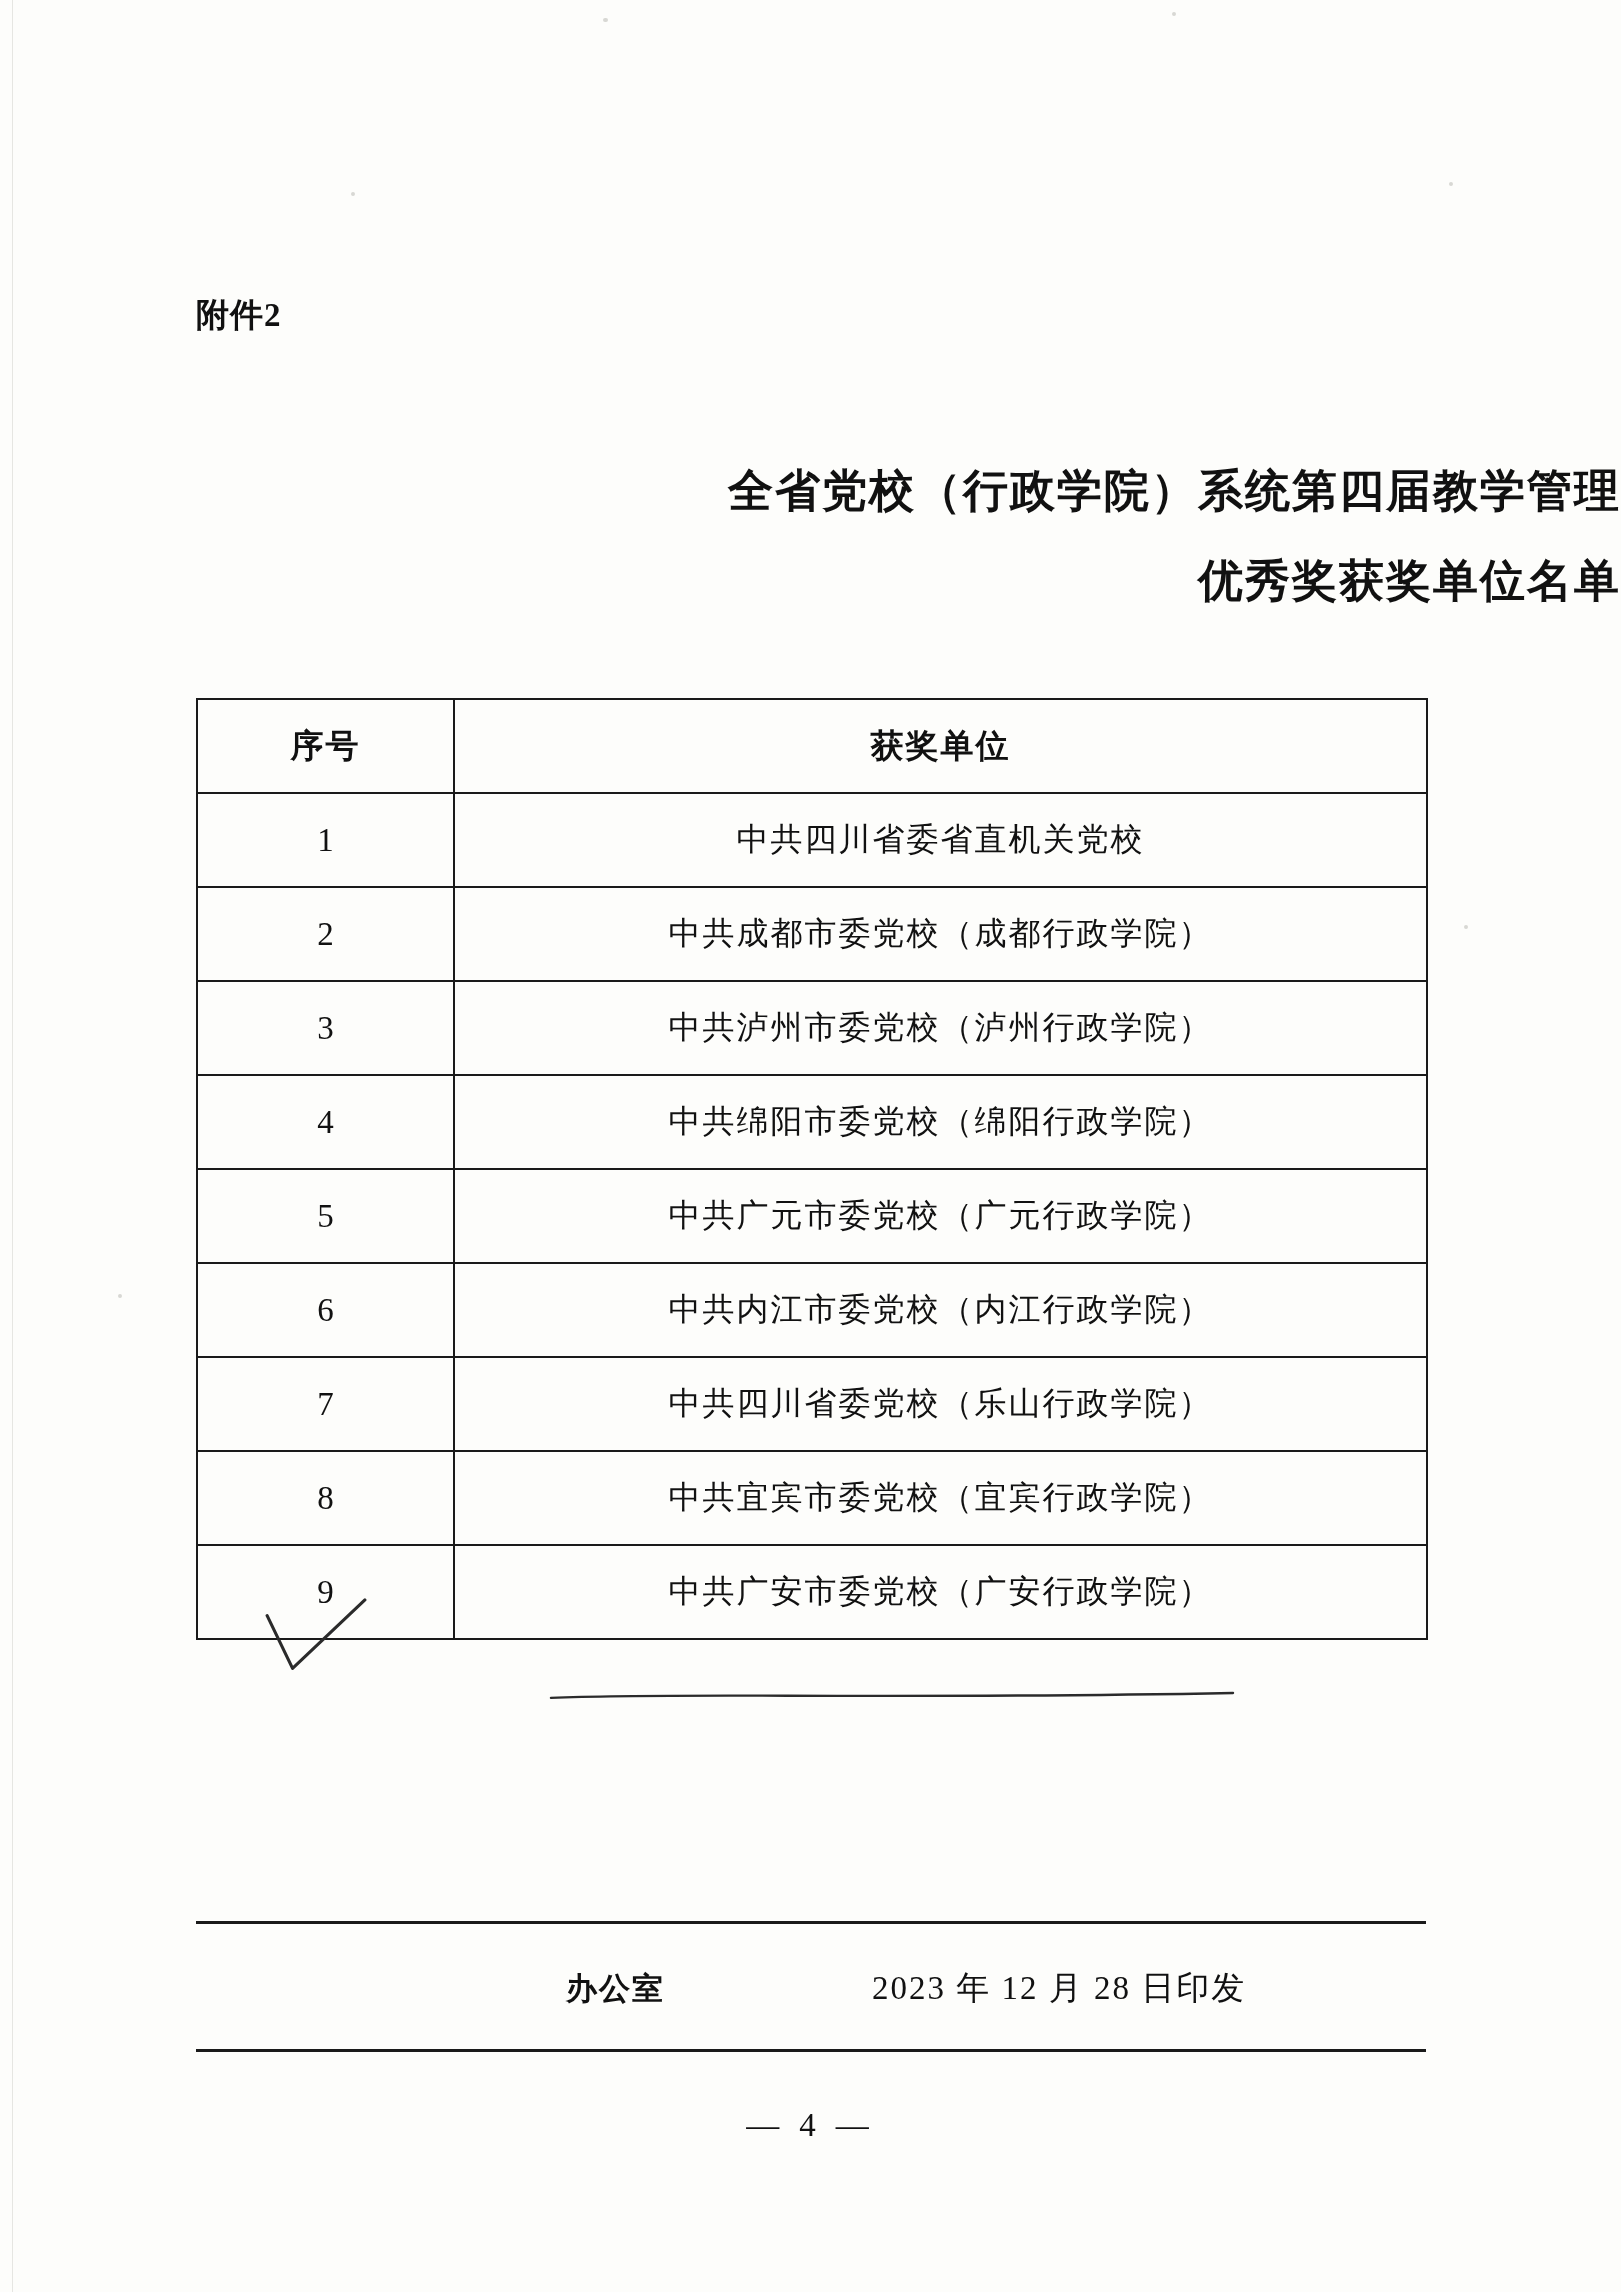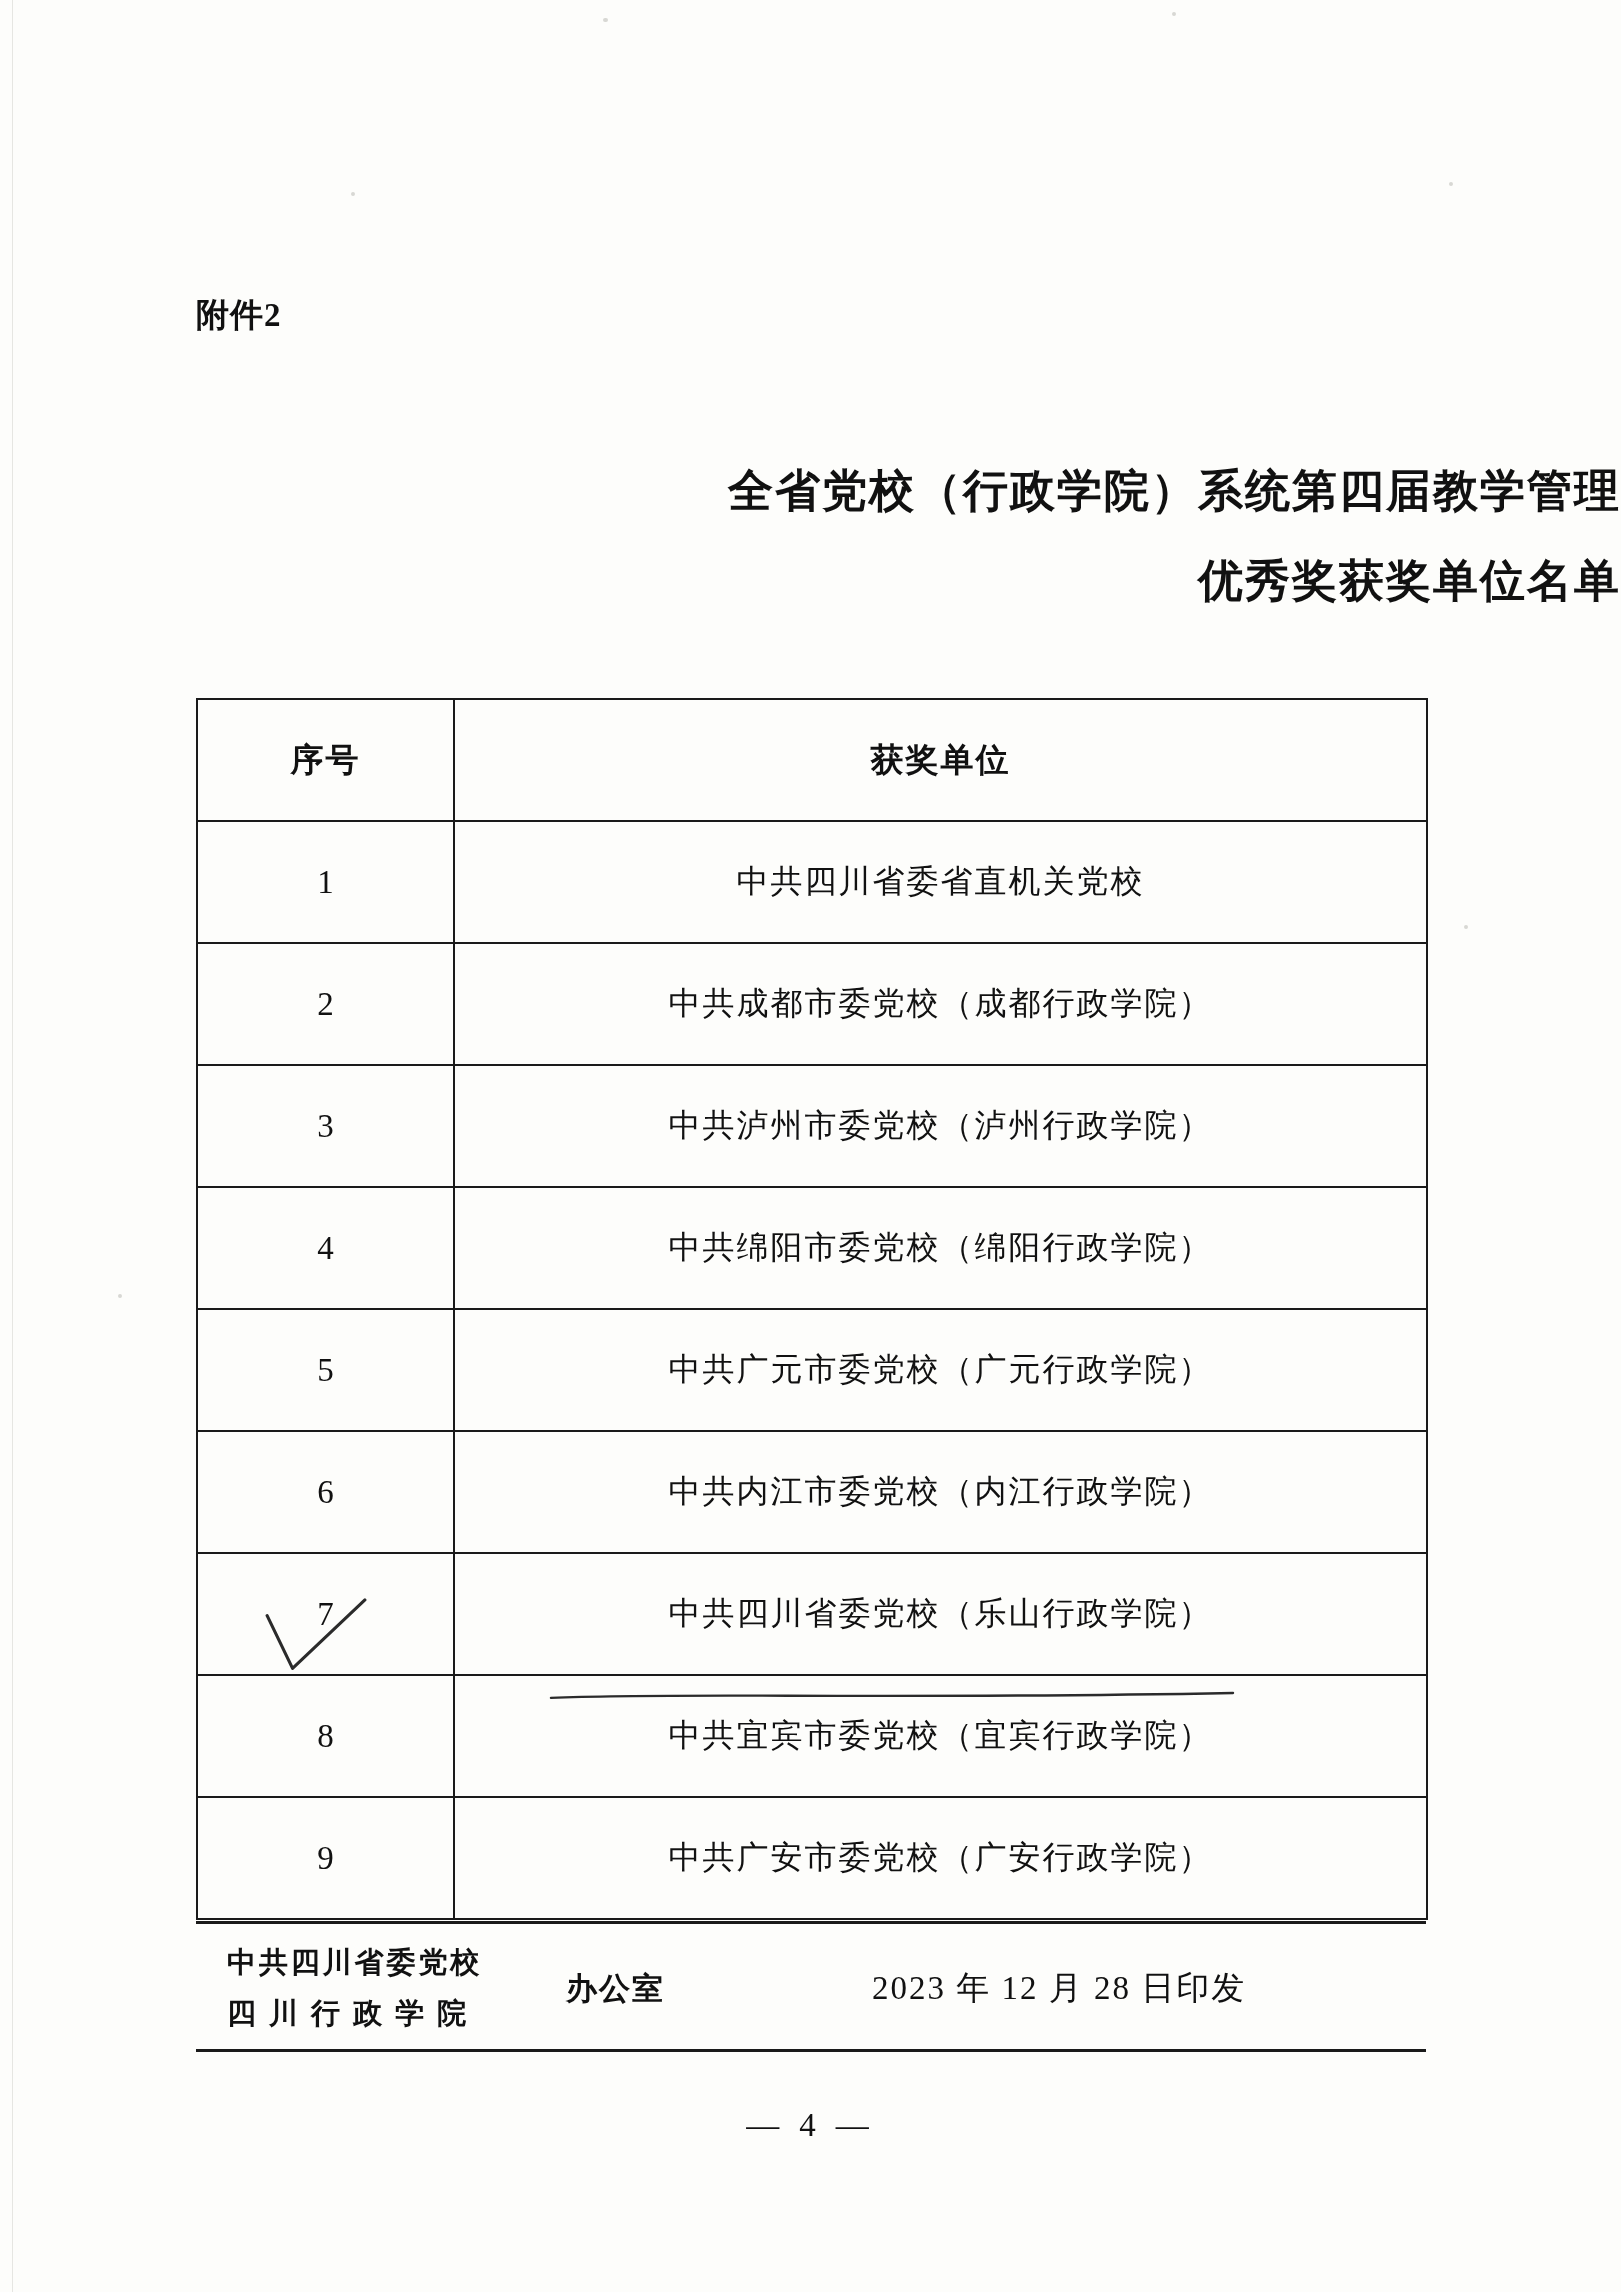--- a/index.html
+++ b/index.html
@@ -70,21 +70,21 @@
     table-layout: fixed;
   }
   .award-table th,
   .award-table td {
     border: 2px solid #1a1a1a;
     text-align: center;
     vertical-align: middle;
     font-family: "Liberation Serif", serif;
     font-size: 32px;
     height: 92px;
-    padding: 14px;
+    padding: 0;
     letter-spacing: 2px;
   }
   .award-table th {
     font-weight: bold;
     font-size: 33px;
   }
   .award-table col.c-no { width: 257px; }
   .award-table col.c-unit { width: 973px; }
   .award-table td.no-cell {
     font-family: "Liberation Serif", serif;
@@ -244,24 +244,20 @@
   <svg class="handmark" viewBox="0 0 110 90">
     <path d="M4 18 L30 72 L104 2" fill="none" stroke="#2b2b2b" stroke-width="3.2" stroke-linecap="round" stroke-linejoin="round"></path>
   </svg>
 
   <svg class="handunderline" viewBox="0 0 700 12" preserveAspectRatio="none">
     <path d="M2 8 C 140 2, 330 10, 698 3" fill="none" stroke="#2b2b2b" stroke-width="2.4" stroke-linecap="round"></path>
   </svg>
 
   <div class="footer-rule-top"></div>
   <div class="footer">
-    <div class="footer-issuer">
-      <div>中共四川省委党校</div>
-      <div>四 川 行 政 学 院</div>
-    </div>
     <div class="footer-office">办公室</div>
     <div class="footer-date">2023 年 12 月 28 日印发</div>
   </div>
   <div class="footer-rule-bottom"></div>
 
   <div class="page-number">— 4 —</div>
 
 </div>
 
 

